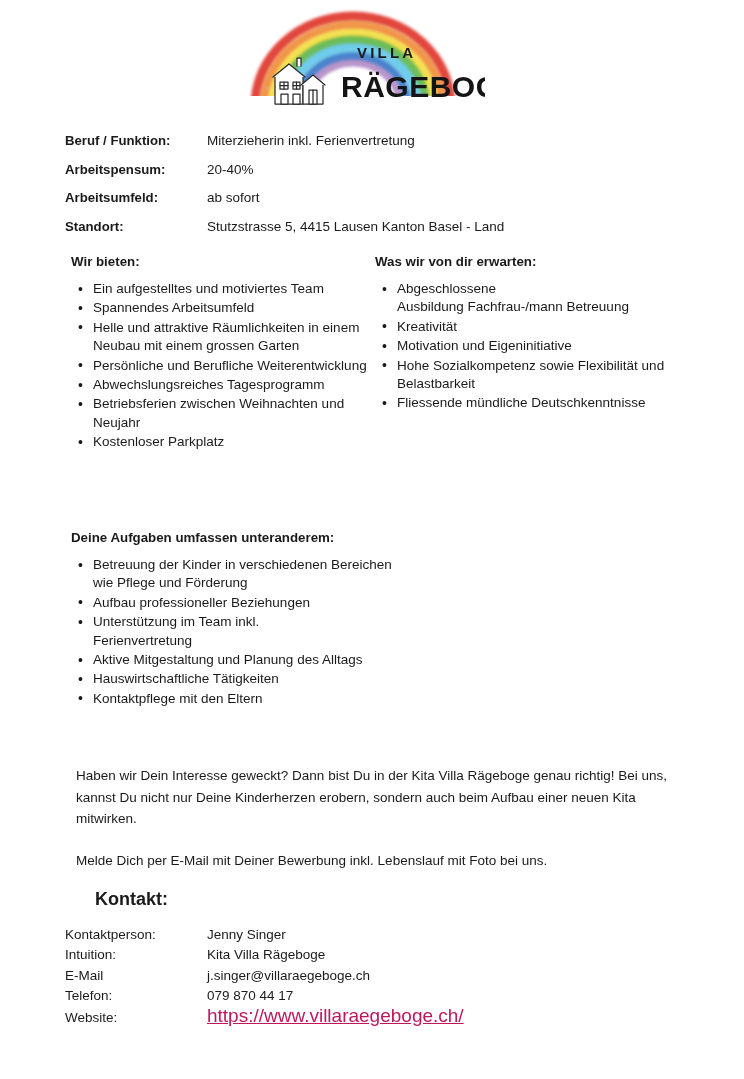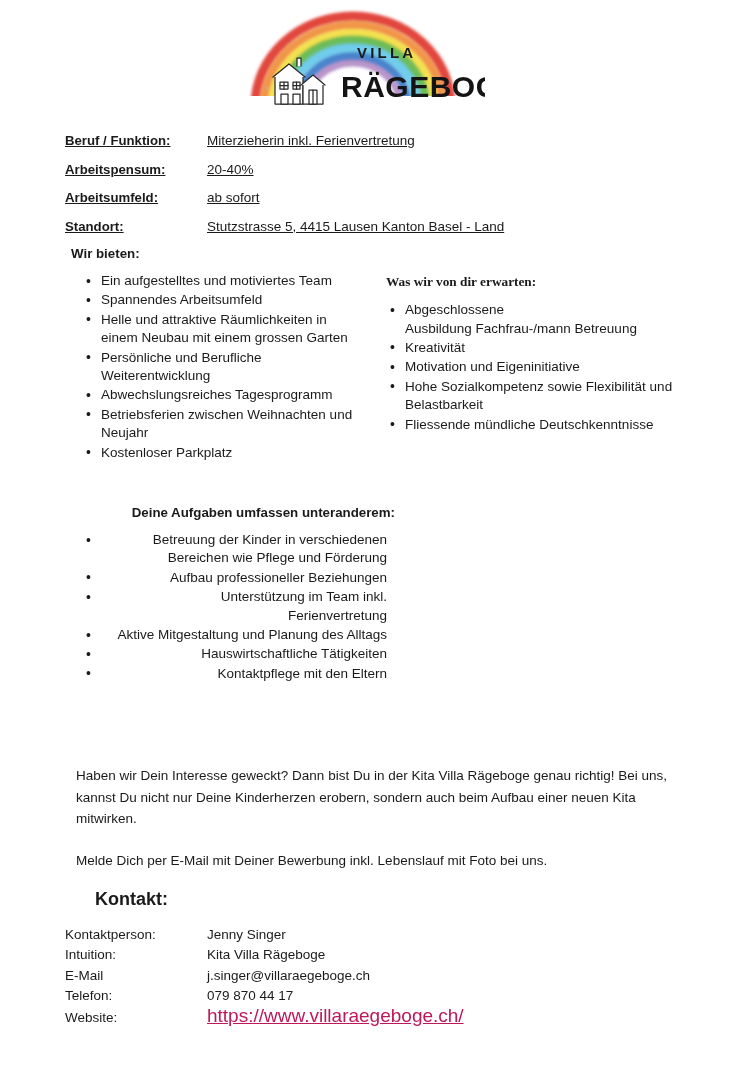--- a/index.html
+++ b/index.html
@@ -31,54 +31,53 @@
   .fields {
     position: absolute;
     left: 65px;
     top: 133px;
     width: 620px;
   }
   .field-row {
     display: flex;
     align-items: flex-start;
     margin-bottom: 13.5px;
-    text-decoration: underline;
   }
   .field-label {
     width: 142px;
     flex: 0 0 142px;
     font-weight: bold;
     font-size: 13.2px;
   }
   .field-value {
     font-size: 13.5px;
   }
 
   
   .cols {
     position: absolute;
     left: 65px;
-    top: 246px;
+    top: 254px;
     width: 620px;
     display: flex;
-    align-items: center;
+    align-items: flex-start;
   }
   .col-left  { width: 310px; flex: 0 0 310px; }
   .col-right { width: 310px; flex: 0 0 310px; }
 
   .sec-head {
     font-weight: bold;
     font-size: 13.3px;
     margin: 0 0 11px 6px;
   }
-  .col-right .sec-head { margin-left: 11px; font-family: Liberation Serif, serif; }
+  .col-right .sec-head { margin-left: 0; }
 
   ul.blist {
     list-style: none;
-    margin: 8px;
+    margin: 0;
     padding: 0;
   }
   ul.blist li {
     position: relative;
     padding-left: 28px;
     margin-bottom: 1px;
     font-size: 13.5px;
     line-height: 18.4px;
   }
   ul.blist li::before {
@@ -88,23 +87,22 @@
     top: -0.5px;
     font-size: 14px;
   }
   .col-right ul.blist li { padding-left: 22px; }
   .col-right ul.blist li::before { left: 7px; }
 
   
   .tasks {
     position: absolute;
     left: 65px;
-    top: 505px;
+    top: 530px;
     width: 330px;
-    text-align: right;
   }
 
   
   .paras {
     position: absolute;
     left: 76px;
     top: 765px;
     width: 608px;
   }
   .paras p {

